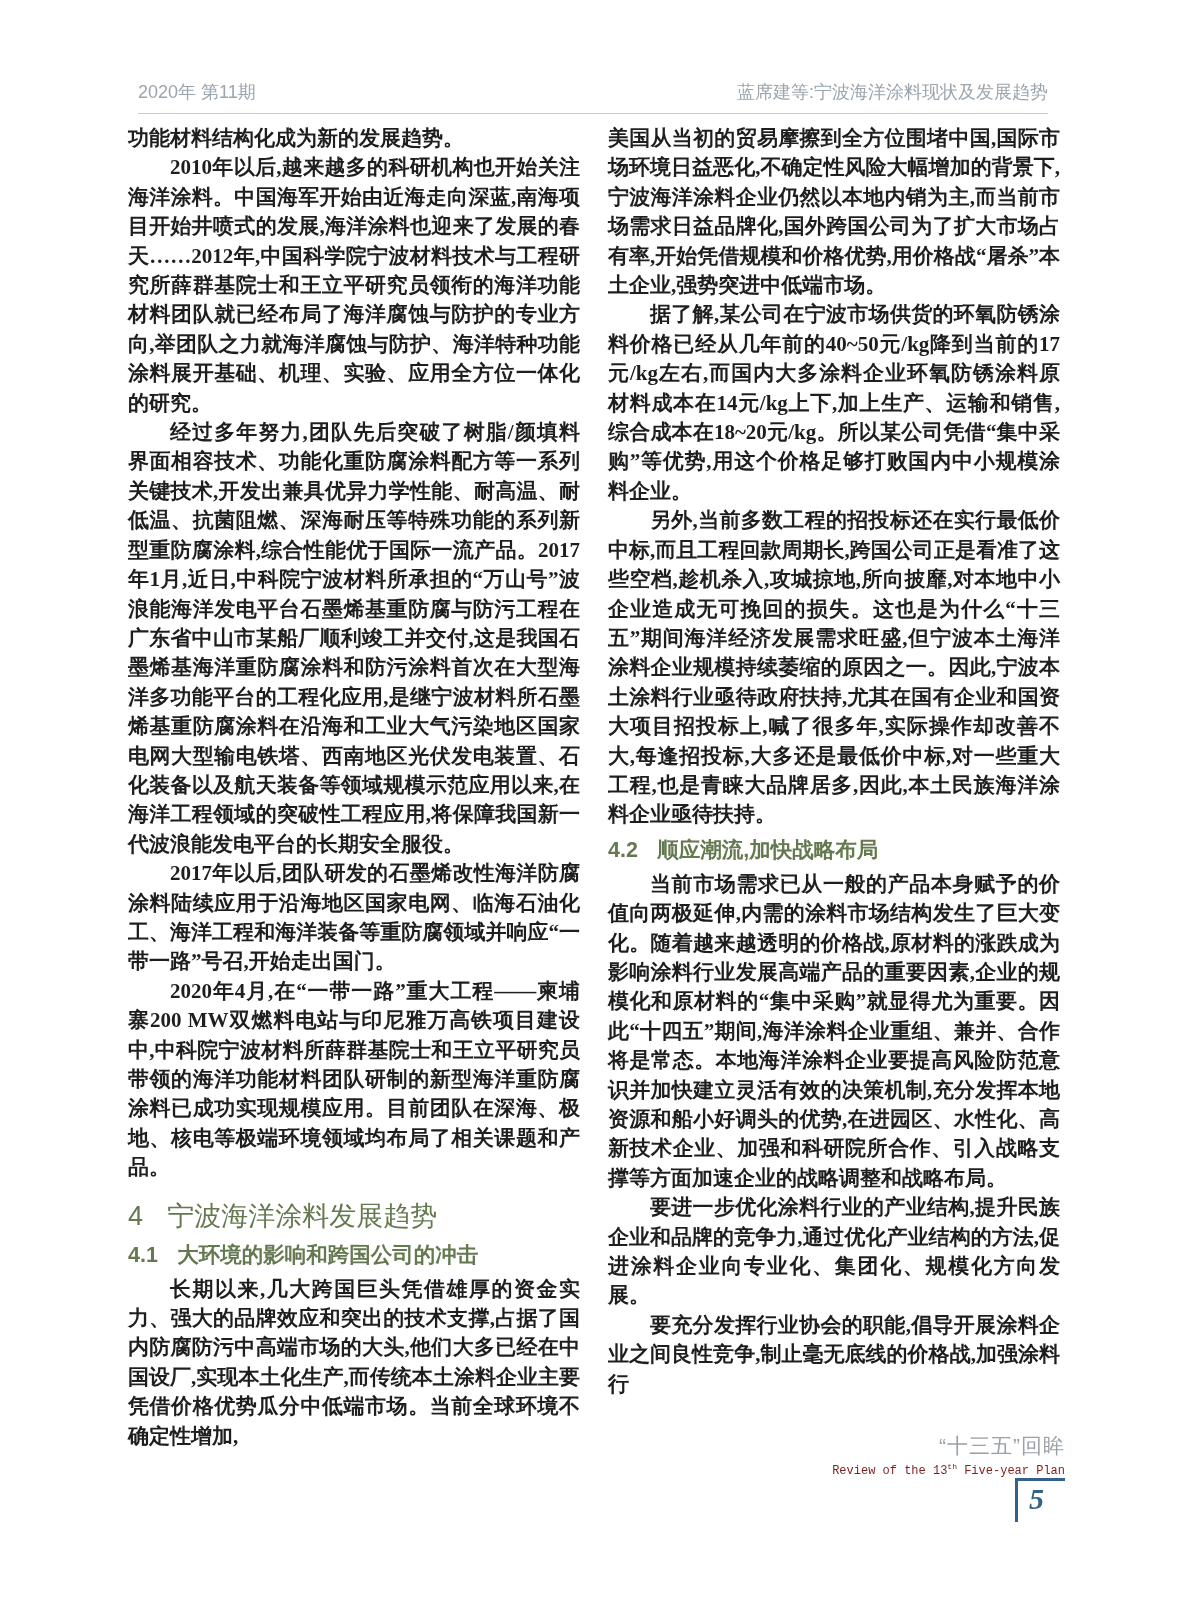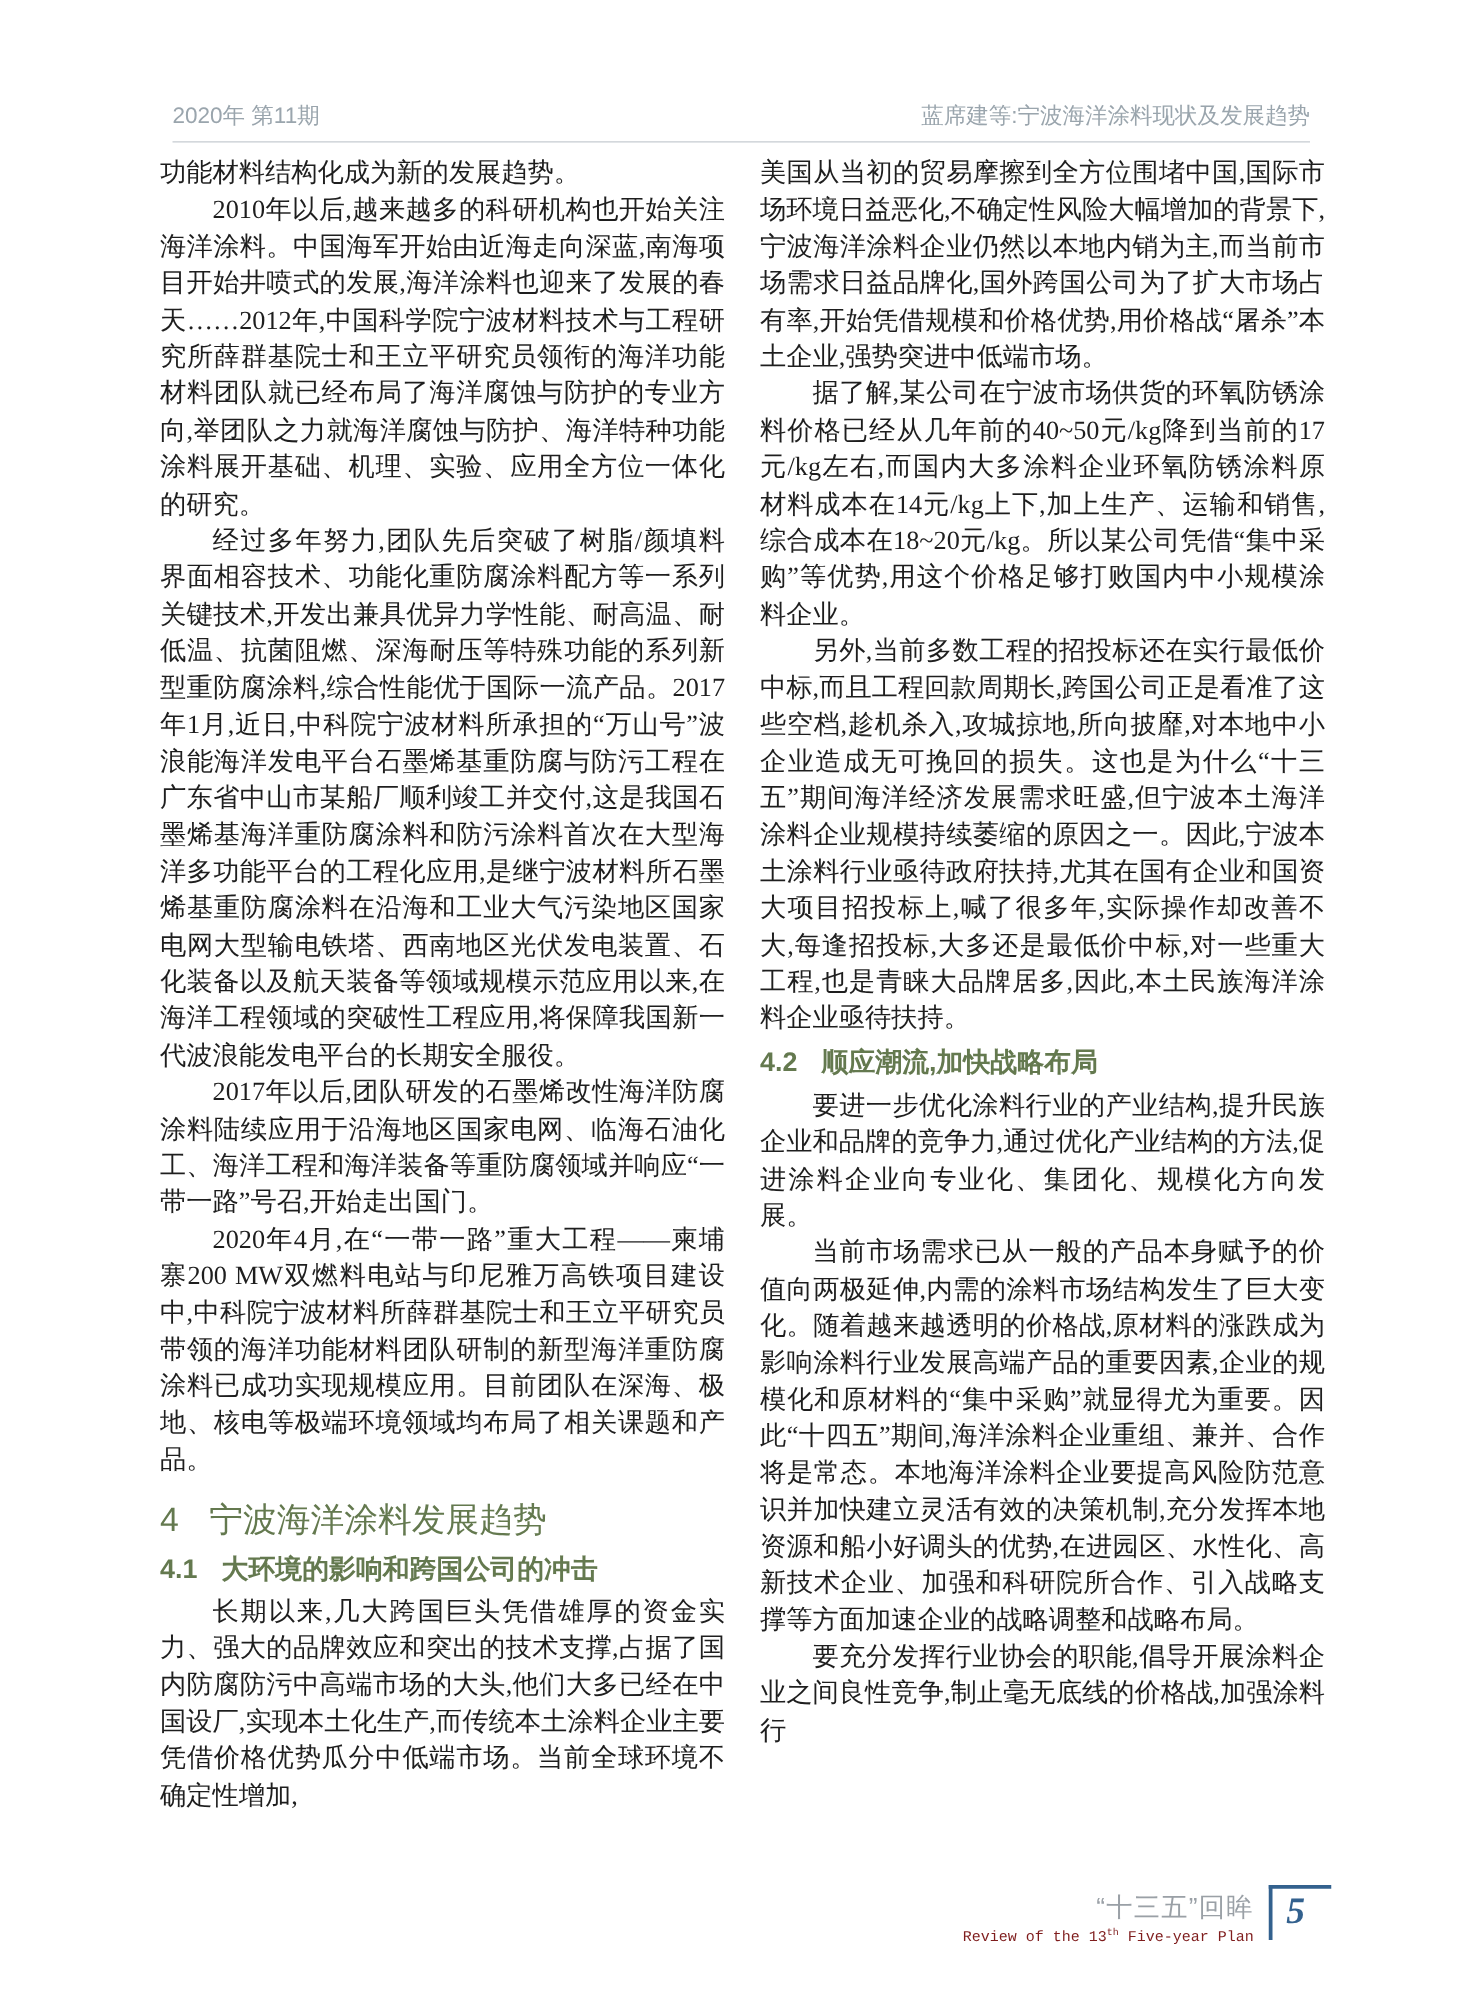--- a/index.html
+++ b/index.html
@@ -24,39 +24,40 @@
   .content{
     position:absolute;left:128px;top:124px;width:932px;
     display:flex;gap:28px;
   }
   .col{width:452px;}
   .col p{
     margin:0;
     font-size:21px;line-height:29.4px;
     text-align:justify;
     text-justify:inter-ideograph;
+    font-weight:bold;
   }
   .col p.indent{text-indent:2em;}
   .sec-heading{
     margin:16px 0 8px 0;
     font-family:"Liberation Sans","DejaVu Sans",sans-serif;
     font-weight:normal;color:#64794f;
     font-size:27px;line-height:34px;
   }
   .sub-heading{
     margin:6px 0 6px 0;
     font-family:"Liberation Sans","DejaVu Sans",sans-serif;
     font-weight:bold;color:#64794f;
     font-size:21.5px;line-height:28px;
   }
   .sec-num{margin-right:0.9em;}
   
   .page-footer{
-    position:absolute;right:122px;top:1508px;
-    display:flex;align-items:flex-start;
+    position:absolute;right:122px;top:1428px;
+    display:flex;align-items:flex-end;flex-direction:column;
   }
   .footer-text{text-align:right;margin-top:4px;}
   .footer-cn{
     font-family:"Liberation Sans","DejaVu Sans",sans-serif;
     font-size:21px;color:#9aa0a6;letter-spacing:1px;
   }
   .footer-en{
     font-family:Liberation Mono, monospace;
     font-size:12px;color:#7f1d1d;margin-top:2px;
   }
@@ -107,22 +108,22 @@
 
     <div class="col">
       <p>美国从当初的贸易摩擦到全方位围堵中国,国际市场环境日益恶化,不确定性风险大幅增加的背景下,宁波海洋涂料企业仍然以本地内销为主,而当前市场需求日益品牌化,国外跨国公司为了扩大市场占有率,开始凭借规模和价格优势,用价格战“屠杀”本土企业,强势突进中低端市场。</p>
       <p class="indent">据了解,某公司在宁波市场供货的环氧防锈涂料价格已经从几年前的40~50元/kg降到当前的17元/kg左右,而国内大多涂料企业环氧防锈涂料原材料成本在14元/kg上下,加上生产、运输和销售,综合成本在18~20元/kg。所以某公司凭借“集中采购”等优势,用这个价格足够打败国内中小规模涂料企业。</p>
       <p class="indent">另外,当前多数工程的招投标还在实行最低价中标,而且工程回款周期长,跨国公司正是看准了这些空档,趁机杀入,攻城掠地,所向披靡,对本地中小企业造成无可挽回的损失。这也是为什么“十三五”期间海洋经济发展需求旺盛,但宁波本土海洋涂料企业规模持续萎缩的原因之一。因此,宁波本土涂料行业亟待政府扶持,尤其在国有企业和国资大项目招投标上,喊了很多年,实际操作却改善不大,每逢招投标,大多还是最低价中标,对一些重大工程,也是青睐大品牌居多,因此,本土民族海洋涂料企业亟待扶持。</p>
 
       <div class="sub-heading">
         <span class="sec-num">4.2</span><span>顺应潮流,加快战略布局</span>
       </div>
 
+      <p class="indent">当前市场需求已从一般的产品本身赋予的价值向两极延伸,内需的涂料市场结构发生了巨大变化。随着越来越透明的价格战,原材料的涨跌成为影响涂料行业发展高端产品的重要因素,企业的规模化和原材料的“集中采购”就显得尤为重要。因此“十四五”期间,海洋涂料企业重组、兼并、合作将是常态。本地海洋涂料企业要提高风险防范意识并加快建立灵活有效的决策机制,充分发挥本地资源和船小好调头的优势,在进园区、水性化、高新技术企业、加强和科研院所合作、引入战略支撑等方面加速企业的战略调整和战略布局。</p>
       <p class="indent">要进一步优化涂料行业的产业结构,提升民族企业和品牌的竞争力,通过优化产业结构的方法,促进涂料企业向专业化、集团化、规模化方向发展。</p>
-      <p class="indent">当前市场需求已从一般的产品本身赋予的价值向两极延伸,内需的涂料市场结构发生了巨大变化。随着越来越透明的价格战,原材料的涨跌成为影响涂料行业发展高端产品的重要因素,企业的规模化和原材料的“集中采购”就显得尤为重要。因此“十四五”期间,海洋涂料企业重组、兼并、合作将是常态。本地海洋涂料企业要提高风险防范意识并加快建立灵活有效的决策机制,充分发挥本地资源和船小好调头的优势,在进园区、水性化、高新技术企业、加强和科研院所合作、引入战略支撑等方面加速企业的战略调整和战略布局。</p>
       <p class="indent">要充分发挥行业协会的职能,倡导开展涂料企业之间良性竞争,制止毫无底线的价格战,加强涂料行</p>
     </div>
 
   </div>
 
   <div class="page-footer">
     <div class="footer-text">
       <div class="footer-cn">“十三五”回眸</div>
       <div class="footer-en"><span>Review of the 13</span><sup>th</sup><span> Five-year Plan</span></div>
     </div>

